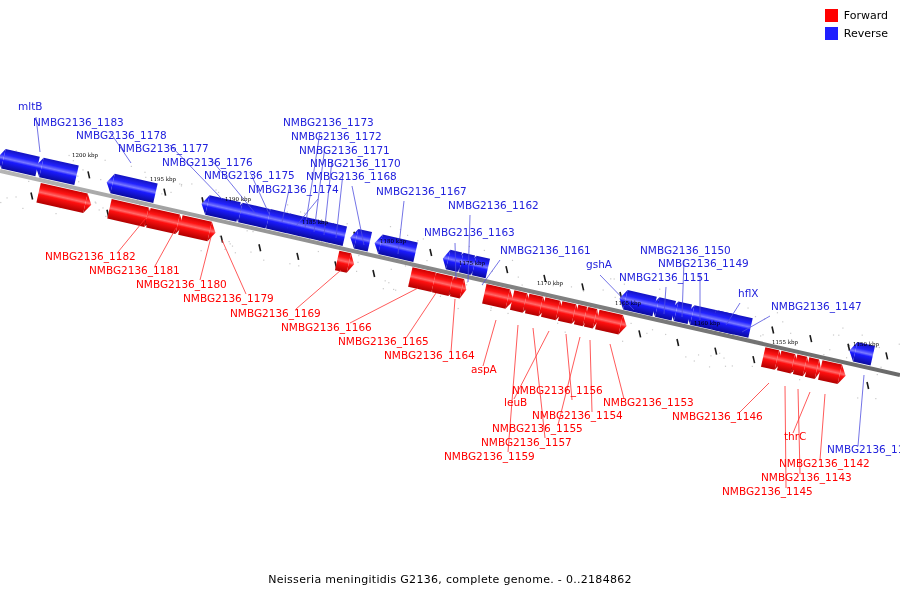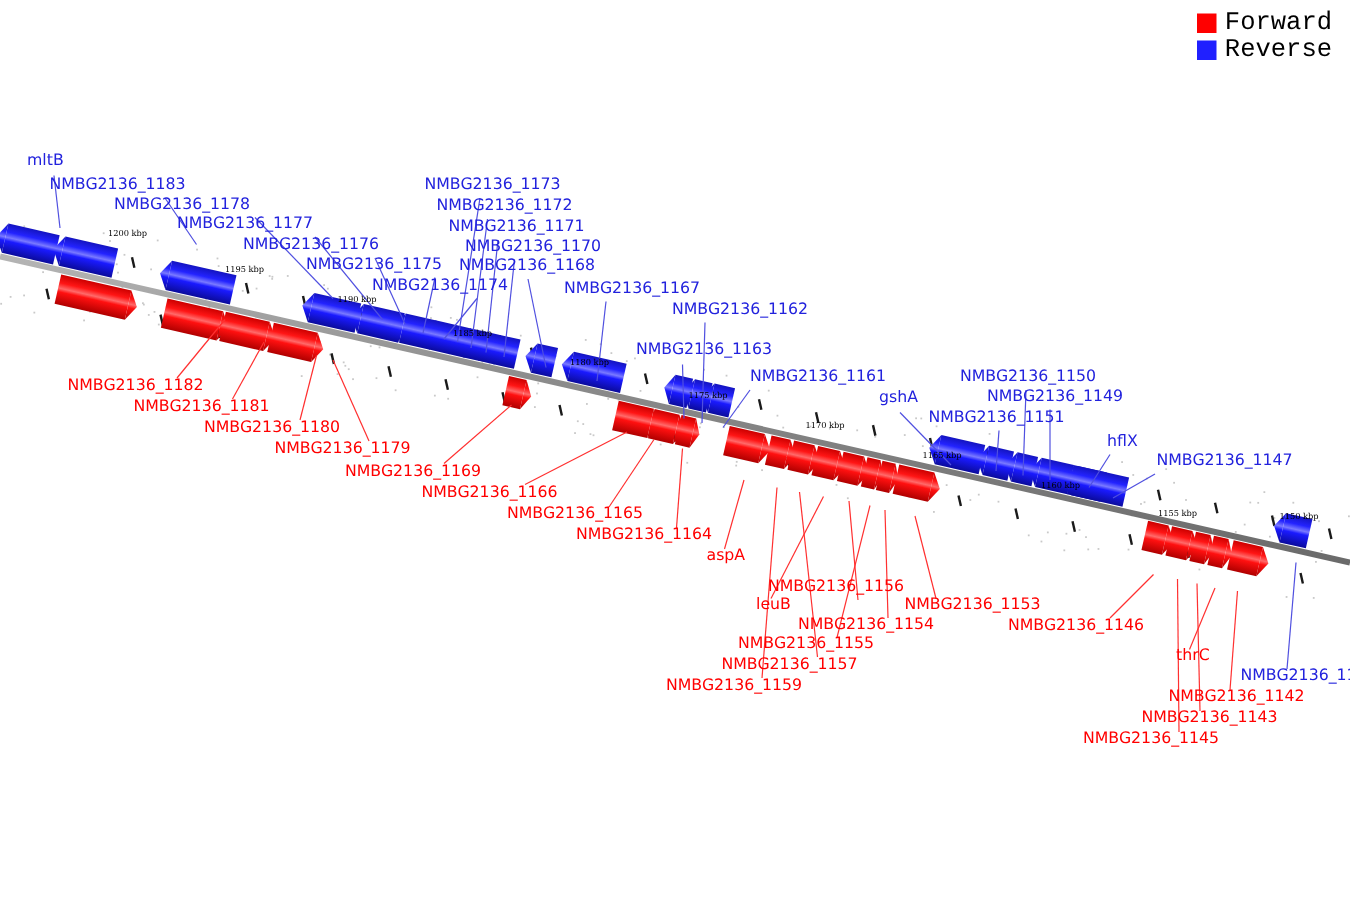--- a/index.html
+++ b/index.html
@@ -7,21 +7,21 @@
     width:900px;height:600px;background:#ffffff;overflow:hidden;
     font-family:"DejaVu Sans","Liberation Sans",sans-serif;
     position:relative;
   }
   #stage{position:absolute;left:0;top:0;width:900px;height:600px;}
   svg#map{position:absolute;left:0;top:0;width:900px;height:600px;}
 
   .legend{position:absolute;right:12px;top:8px;}
   .legend-row{display:flex;align-items:center;margin-bottom:4px;height:14px;}
   .legend-swatch{width:13px;height:13px;margin-right:6px;display:block;}
-  .legend-label{font-size:17px;color:#000;line-height:13px;font-family:Liberation Mono, monospace;}
+  .legend-label{font-size:11px;color:#000;line-height:13px;}
 
   .caption{
     position:absolute;left:0;top:573px;width:900px;text-align:center;
     font-size:11px;color:#000;letter-spacing:.3px;
   }
 
   text.gene-label{font-family:"DejaVu Sans","Liberation Sans",sans-serif;font-size:10.5px;}
   text.fwd{fill:#ff0000;}
   text.rev{fill:#2222dd;}
   text.scale-label{font-family:"DejaVu Serif","Liberation Serif",serif;font-size:5.5px;fill:#000;}
@@ -609,13 +609,14 @@
     <div class="legend-row">
       <span class="legend-swatch" style="background:#ff0000"></span>
       <span class="legend-label">Forward</span>
     </div>
     <div class="legend-row">
       <span class="legend-swatch" style="background:#2020ff"></span>
       <span class="legend-label">Reverse</span>
     </div>
   </div>
 
+  <div class="caption">Neisseria meningitidis G2136, complete genome. - 0..2184862</div>
 </div>
 
 </body></html>

